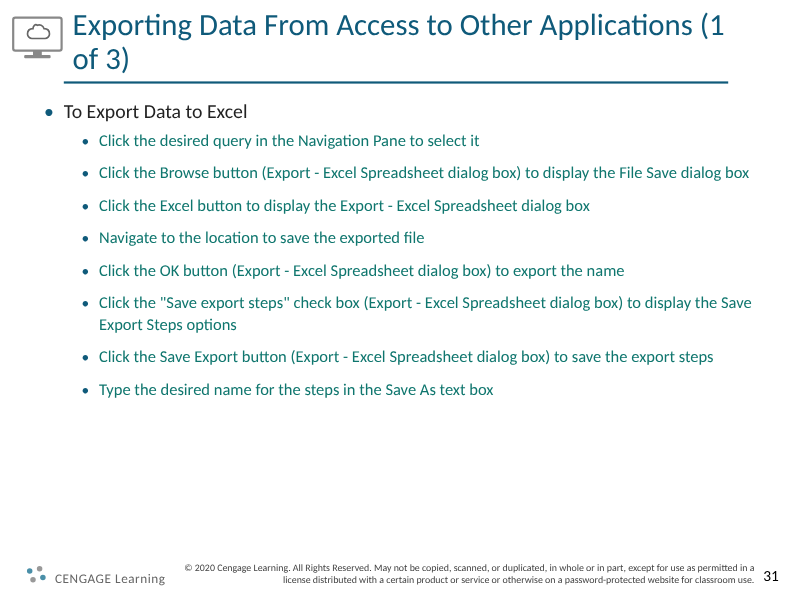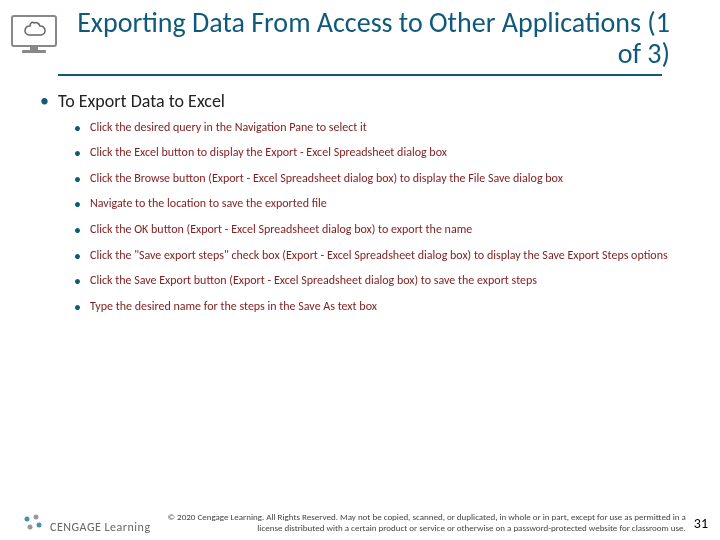--- a/index.html
+++ b/index.html
@@ -1,28 +1,28 @@
 <!DOCTYPE html>
 <html><head>
   <meta charset="utf-8">
   <style>
     *{box-sizing:border-box;margin:0;padding:0}
     body{width:720px;height:540px;background:#fff;font-family:Calibri,Arial,sans-serif;color:#333;position:relative;overflow:hidden}
     .slide{width:100%;height:100%;padding:0;position:relative}
     .header{padding:8px 10px 0 10px;display:flex;align-items:flex-start;gap:8px}
     .monitor-icon{width:48px;height:42px;flex-shrink:0;margin-top:6px}
-    .title-wrap{flex:1;text-align:right;padding-right:40px}
+    .title-wrap{flex:1;text-align:left;padding-right:40px}
     .title{font-size:28px;color:#0f5a7a;line-height:1.1;font-weight:400}
     .title-underline{height:2px;background:#0f5a7a;margin:4px 58px 0 58px}
     .content{padding:14px 30px 0 40px}
     .lvl1{list-style:none}
     .lvl1>li{position:relative;padding-left:18px;margin-bottom:6px;font-size:18px;color:#222}
     .lvl1>li::before{content:"•";position:absolute;left:0;top:0;color:#0f5a7a;font-size:18px}
     .lvl2{list-style:none;margin-top:8px;padding-left:16px}
-    .lvl2>li{position:relative;padding-left:16px;margin-bottom:10px;font-size:12px;color:#7f1d1d;line-height:1.3}
+    .lvl2>li{position:relative;padding-left:16px;margin-bottom:10px;font-size:15px;color:#0f766e;line-height:1.3}
     .lvl2>li::before{content:"•";position:absolute;left:0;top:0;color:#0f5a7a;font-size:14px}
     .footer{position:absolute;bottom:6px;left:0;right:0;display:flex;align-items:center;padding:0 12px 0 22px}
     .logo{display:flex;align-items:flex-end;gap:6px;flex-shrink:0}
     .logo-mark{width:22px;height:22px}
     .logo-text{font-size:12px;color:#666;letter-spacing:0.5px}
     .copyright{flex:1;text-align:right;font-size:9px;color:#444;line-height:1.2;padding:0 8px}
     .page-num{font-size:14px;color:#000000;flex-shrink:0}
   </style>
 </head>
 <body>
@@ -40,22 +40,22 @@
     </div>
   </div>
   <div class="title-underline"></div>
 
   <div class="content">
     <ul class="lvl1">
       <li>
         <span>To Export Data to Excel</span>
         <ul class="lvl2">
           <li>Click the desired query in the Navigation Pane to select it</li>
+          <li>Click the Browse button (Export - Excel Spreadsheet dialog box) to display the File Save dialog box</li>
           <li>Click the Excel button to display the Export - Excel Spreadsheet dialog box</li>
-          <li>Click the Browse button (Export - Excel Spreadsheet dialog box) to display the File Save dialog box</li>
           <li>Navigate to the location to save the exported file</li>
           <li>Click the OK button (Export - Excel Spreadsheet dialog box) to export the name</li>
           <li>Click the "Save export steps" check box (Export - Excel Spreadsheet dialog box) to display the Save Export Steps options</li>
           <li>Click the Save Export button (Export - Excel Spreadsheet dialog box) to save the export steps</li>
           <li>Type the desired name for the steps in the Save As text box</li>
         </ul>
       </li>
     </ul>
   </div>
 

